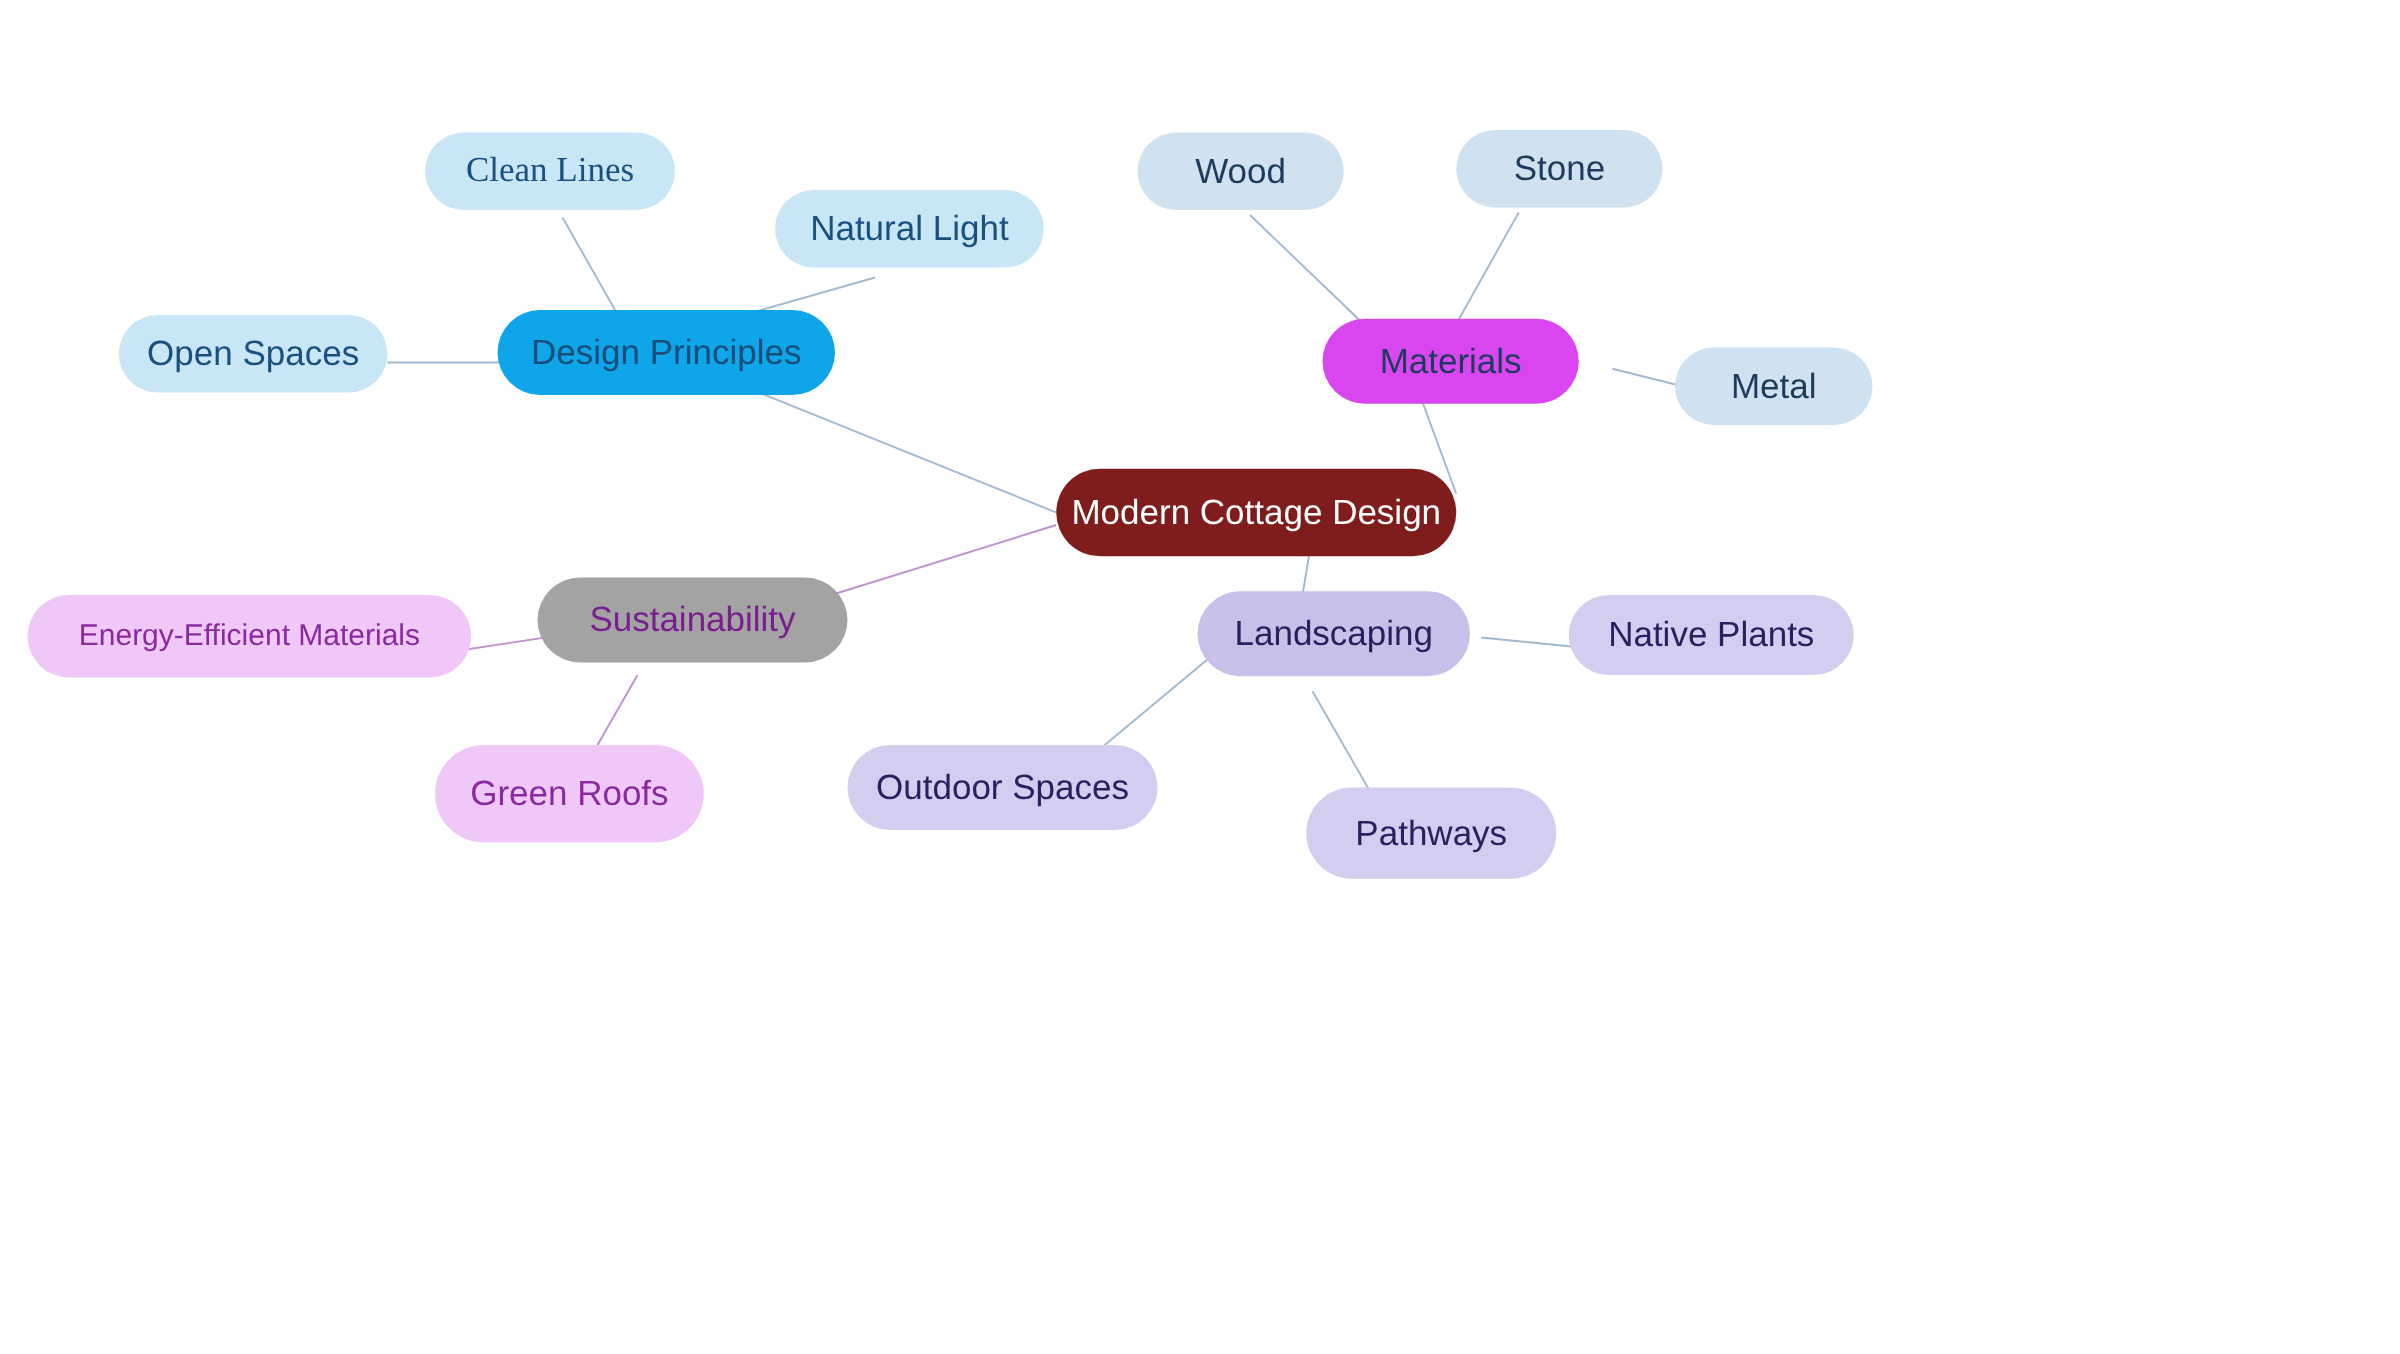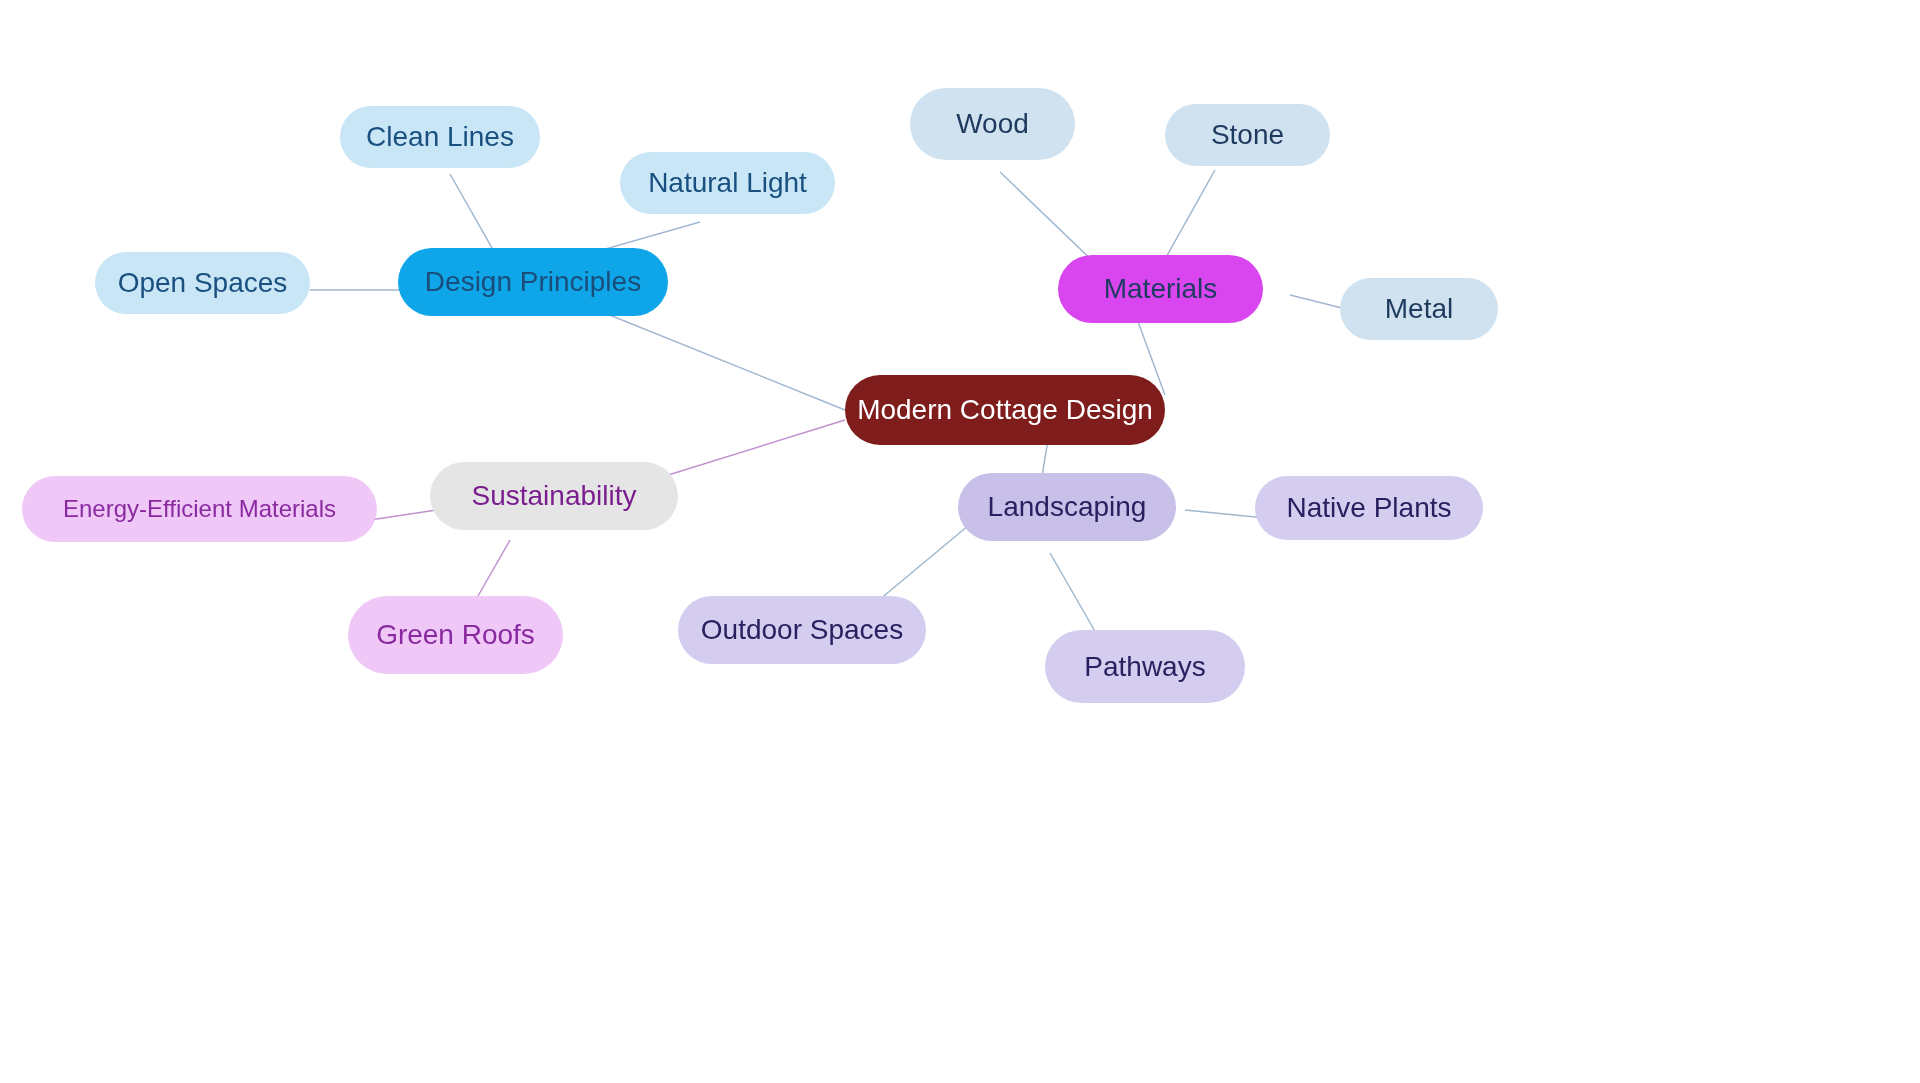--- a/index.html
+++ b/index.html
@@ -53,21 +53,21 @@
       background: #d946ef;
       color: #1e3a5f;
       padding: 18px 40px;
     }
     .node-slate-light {
       background: #d0e2ef;
       color: #1e3a5f;
       padding: 16px 38px;
     }
     .node-purple {
-      background: #e5e5e5;
+      background: #a3a3a3;
       color: #7a1e8f;
       padding: 6px 40px;
     }
     .node-pink-light {
       background: #f0c8f8;
       color: #8a2aa0;
       padding: 16px 38px;
       text-align: center;
     }
     .node-lavender {
@@ -114,29 +114,29 @@
 
   <line x1="1050" y1="553" x2="1100" y2="640" stroke="#a0b8cc" stroke-width="1.5"></line>
 
   <line x1="1185" y1="510" x2="1265" y2="518" stroke="#a0b8cc" stroke-width="1.5"></line>
 </svg>
 
 <div class="node node-center" style="left: 845px; top: 375px; width: 320px; height: 70px;">Modern Cottage Design</div>
 
 <div class="node node-blue" style="left: 398px; top: 248px; width: 270px; height: 68px;">Design Principles</div>
 
-<div class="node node-blue-light" style="left: 340px; top: 106px; width: 200px; height: 62px;">Clean Lines</div>
+<div class="node node-blue-light" style="left: 340px; top: 106px; width: 200px; height: 62px; font-family: Liberation Serif, serif;">Clean Lines</div>
 
 <div class="node node-blue-light" style="left: 620px; top: 152px; width: 215px; height: 62px;">Natural Light</div>
 
 <div class="node node-blue-light" style="left: 95px; top: 252px; width: 215px; height: 62px;">Open Spaces</div>
 
 <div class="node node-slate" style="left: 1058px; top: 255px; width: 205px; height: 68px;">Materials</div>
 
-<div class="node node-slate-light" style="left: 910px; top: 88px; width: 165px; height: 72px;">Wood</div>
+<div class="node node-slate-light" style="left: 910px; top: 106px; width: 165px; height: 62px;">Wood</div>
 
 <div class="node node-slate-light" style="left: 1165px; top: 104px; width: 165px; height: 62px;">Stone</div>
 
 <div class="node node-slate-light" style="left: 1340px; top: 278px; width: 158px; height: 62px;">Metal</div>
 
 <div class="node node-purple" style="left: 430px; top: 462px; width: 248px; height: 68px;">Sustainability</div>
 
 <div class="node node-pink-light" style="left: 22px; top: 476px; width: 355px; height: 66px; font-size: 24px;">Energy-Efficient Materials</div>
 
 <div class="node node-pink-light" style="left: 348px; top: 596px; width: 215px; height: 78px;">Green Roofs</div>

